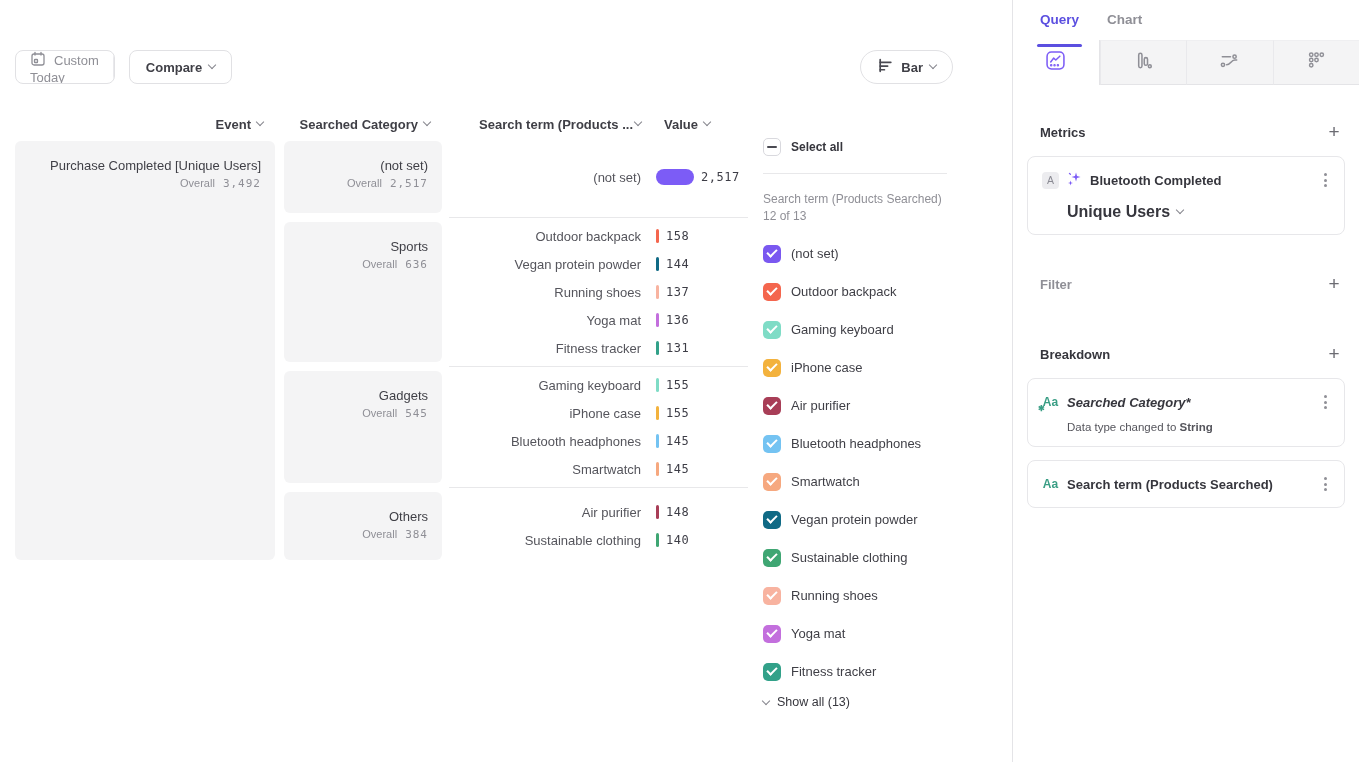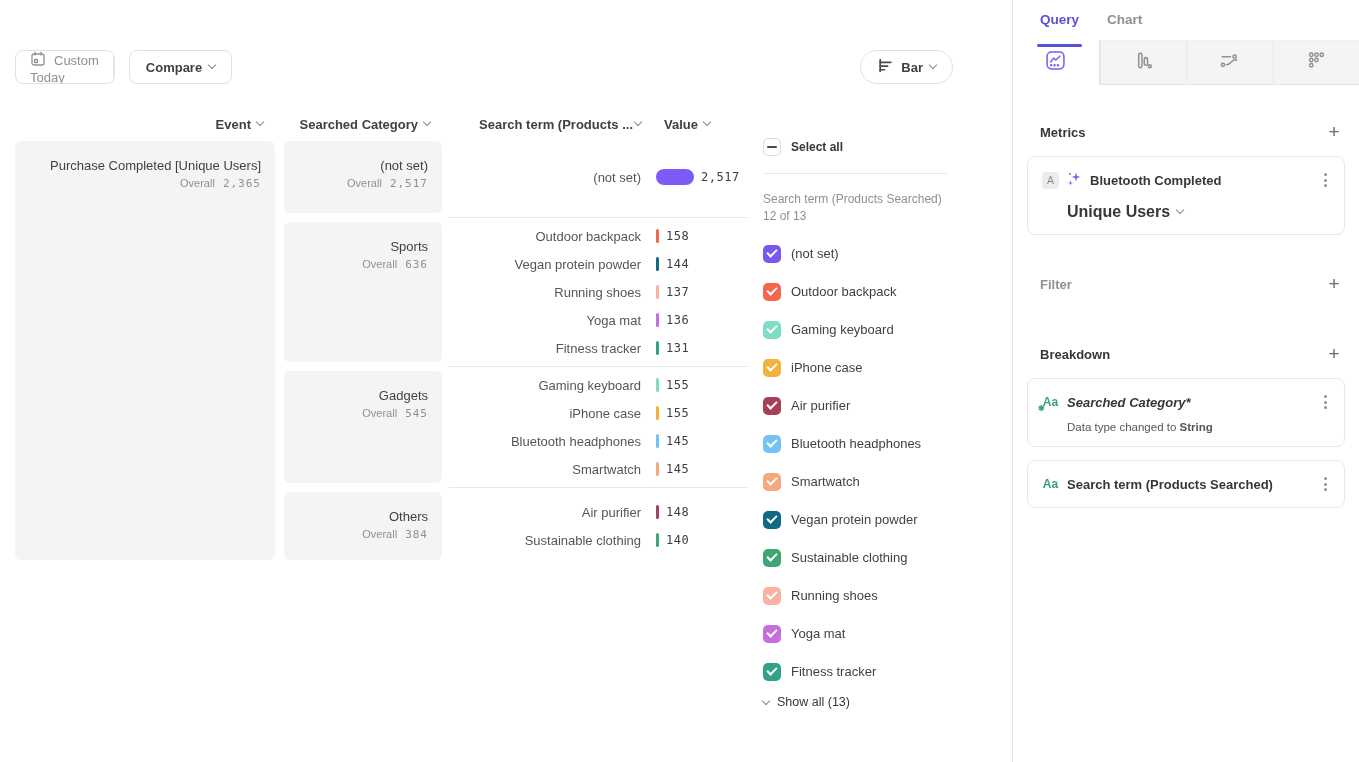--- a/index.html
+++ b/index.html
@@ -205,21 +205,21 @@
           </div>
         </div>
 
         <div class="cols">
 
           <div class="c1">
             <div class="card event-card">
               <div class="card-title">Purchase Completed [Unique Users]</div>
               <div class="card-sub">
                 <span>Overall</span>
-                <span class="num">2,365</span>
+                <span class="num">3,492</span>
               </div>
             </div>
           </div>
 
           <div class="c2">
             <div class="card h72">
               <div class="card-title">(not set)</div>
               <div class="card-sub">
                 <span>Overall</span>
                 <span class="num">2,517</span>

